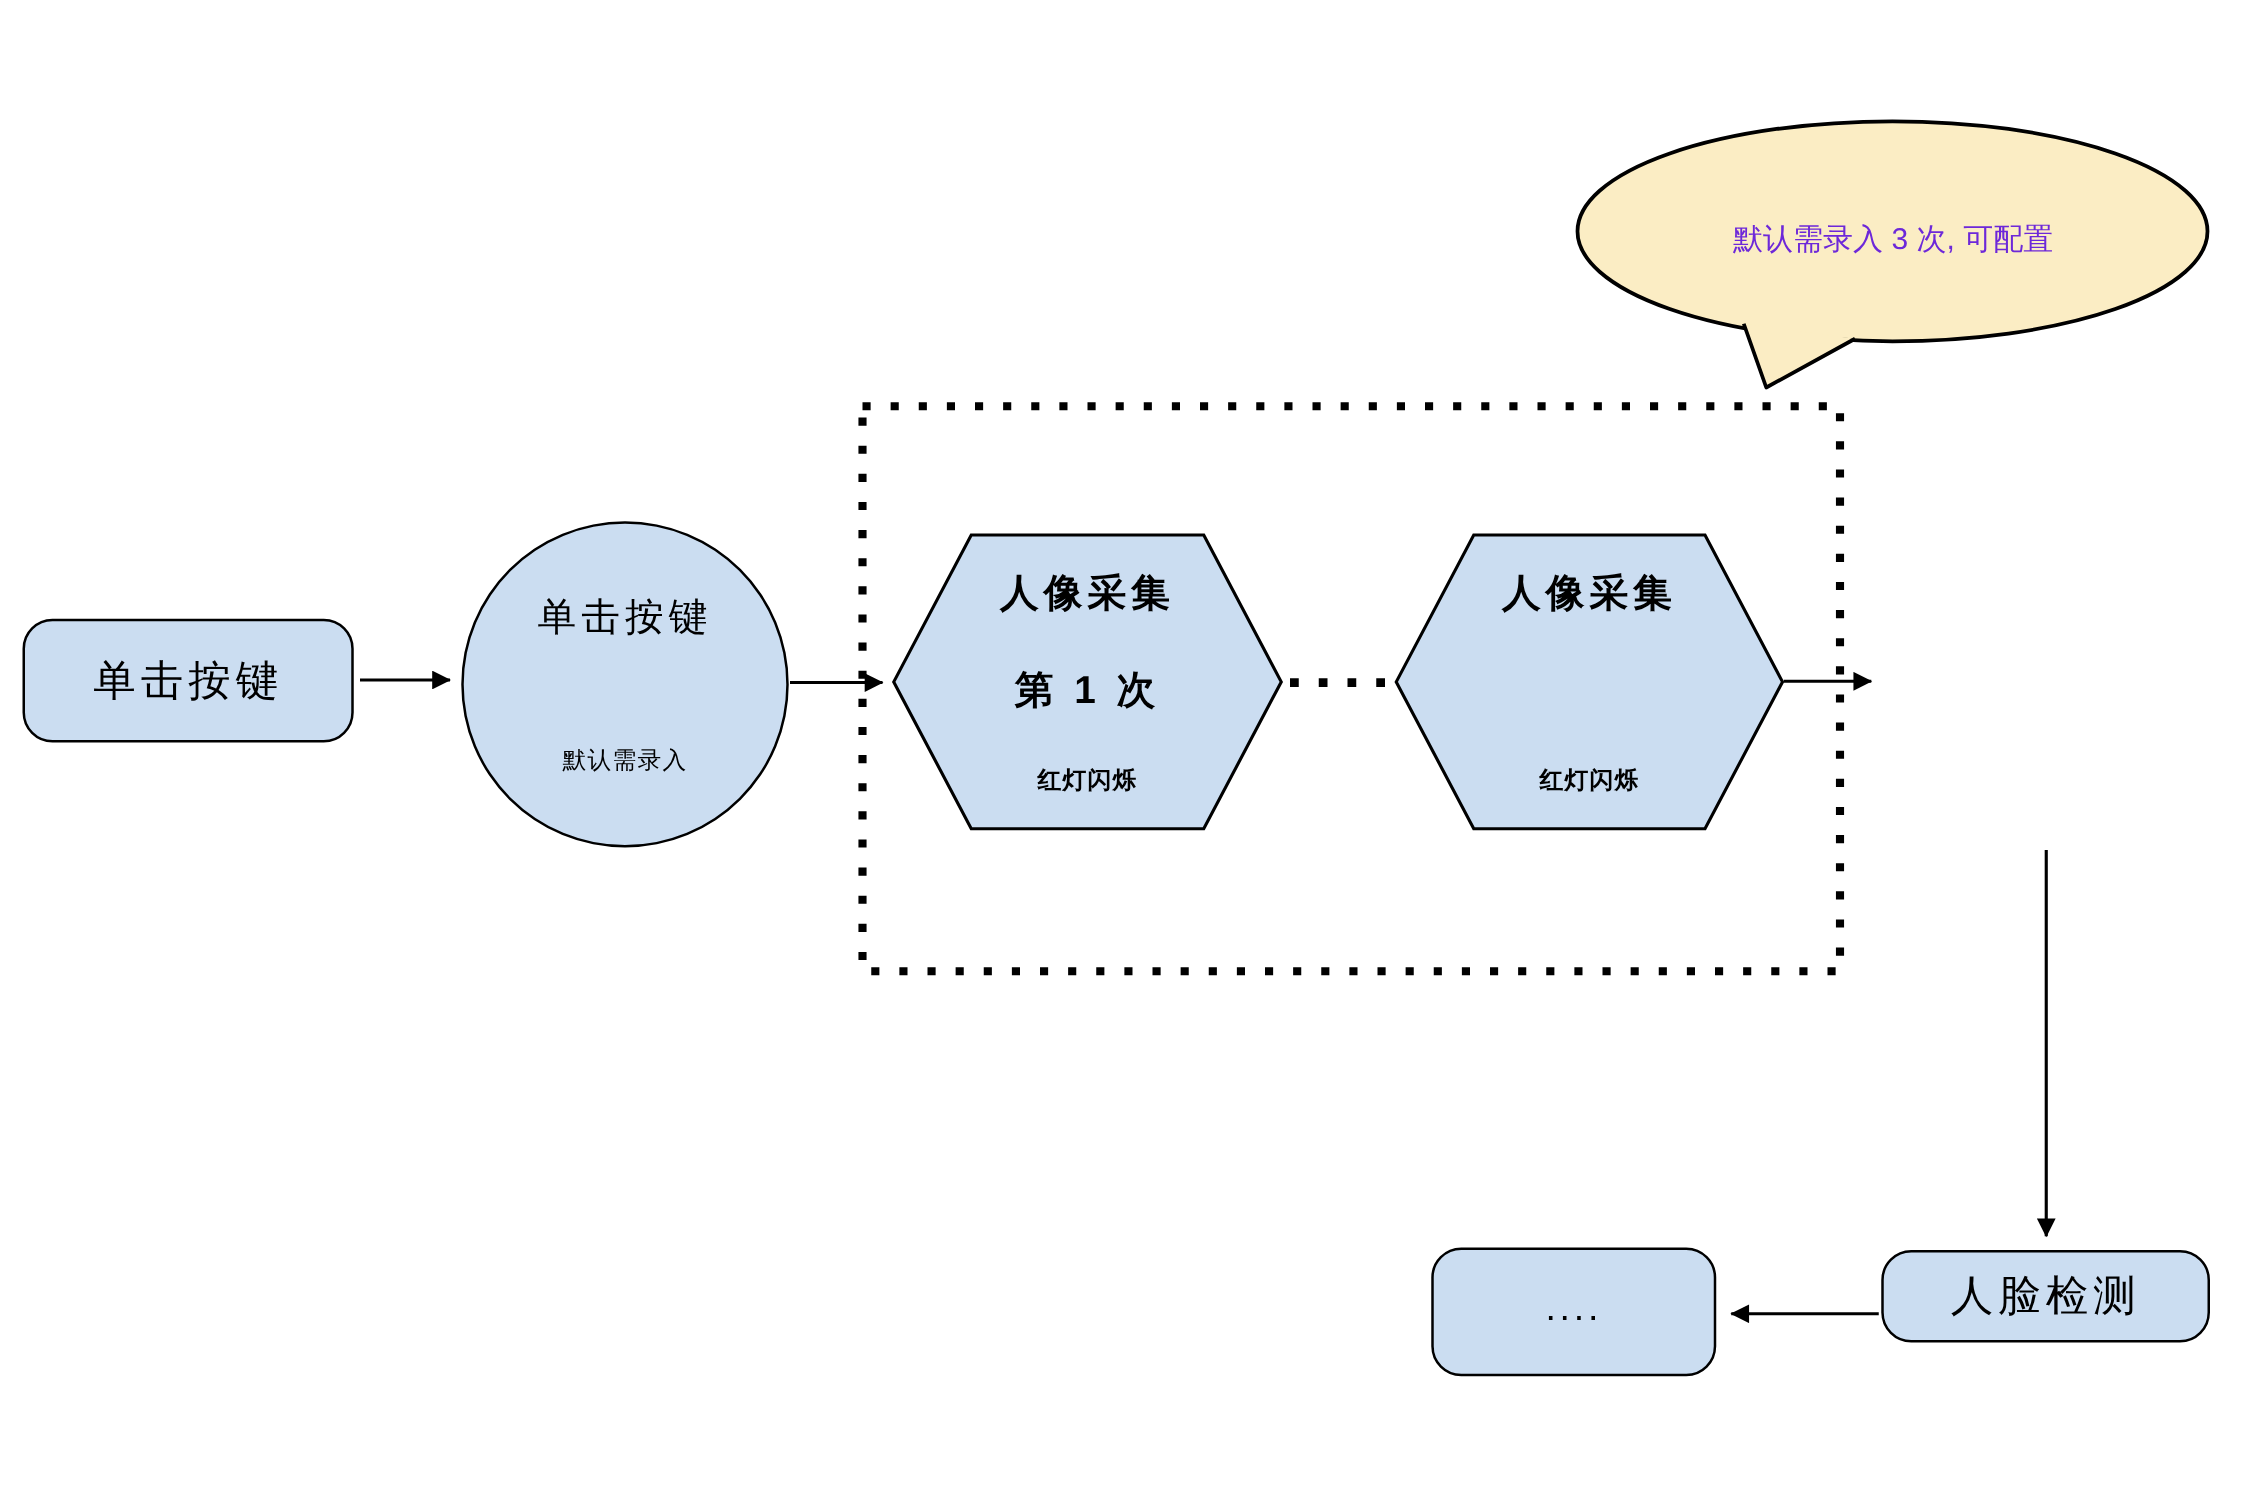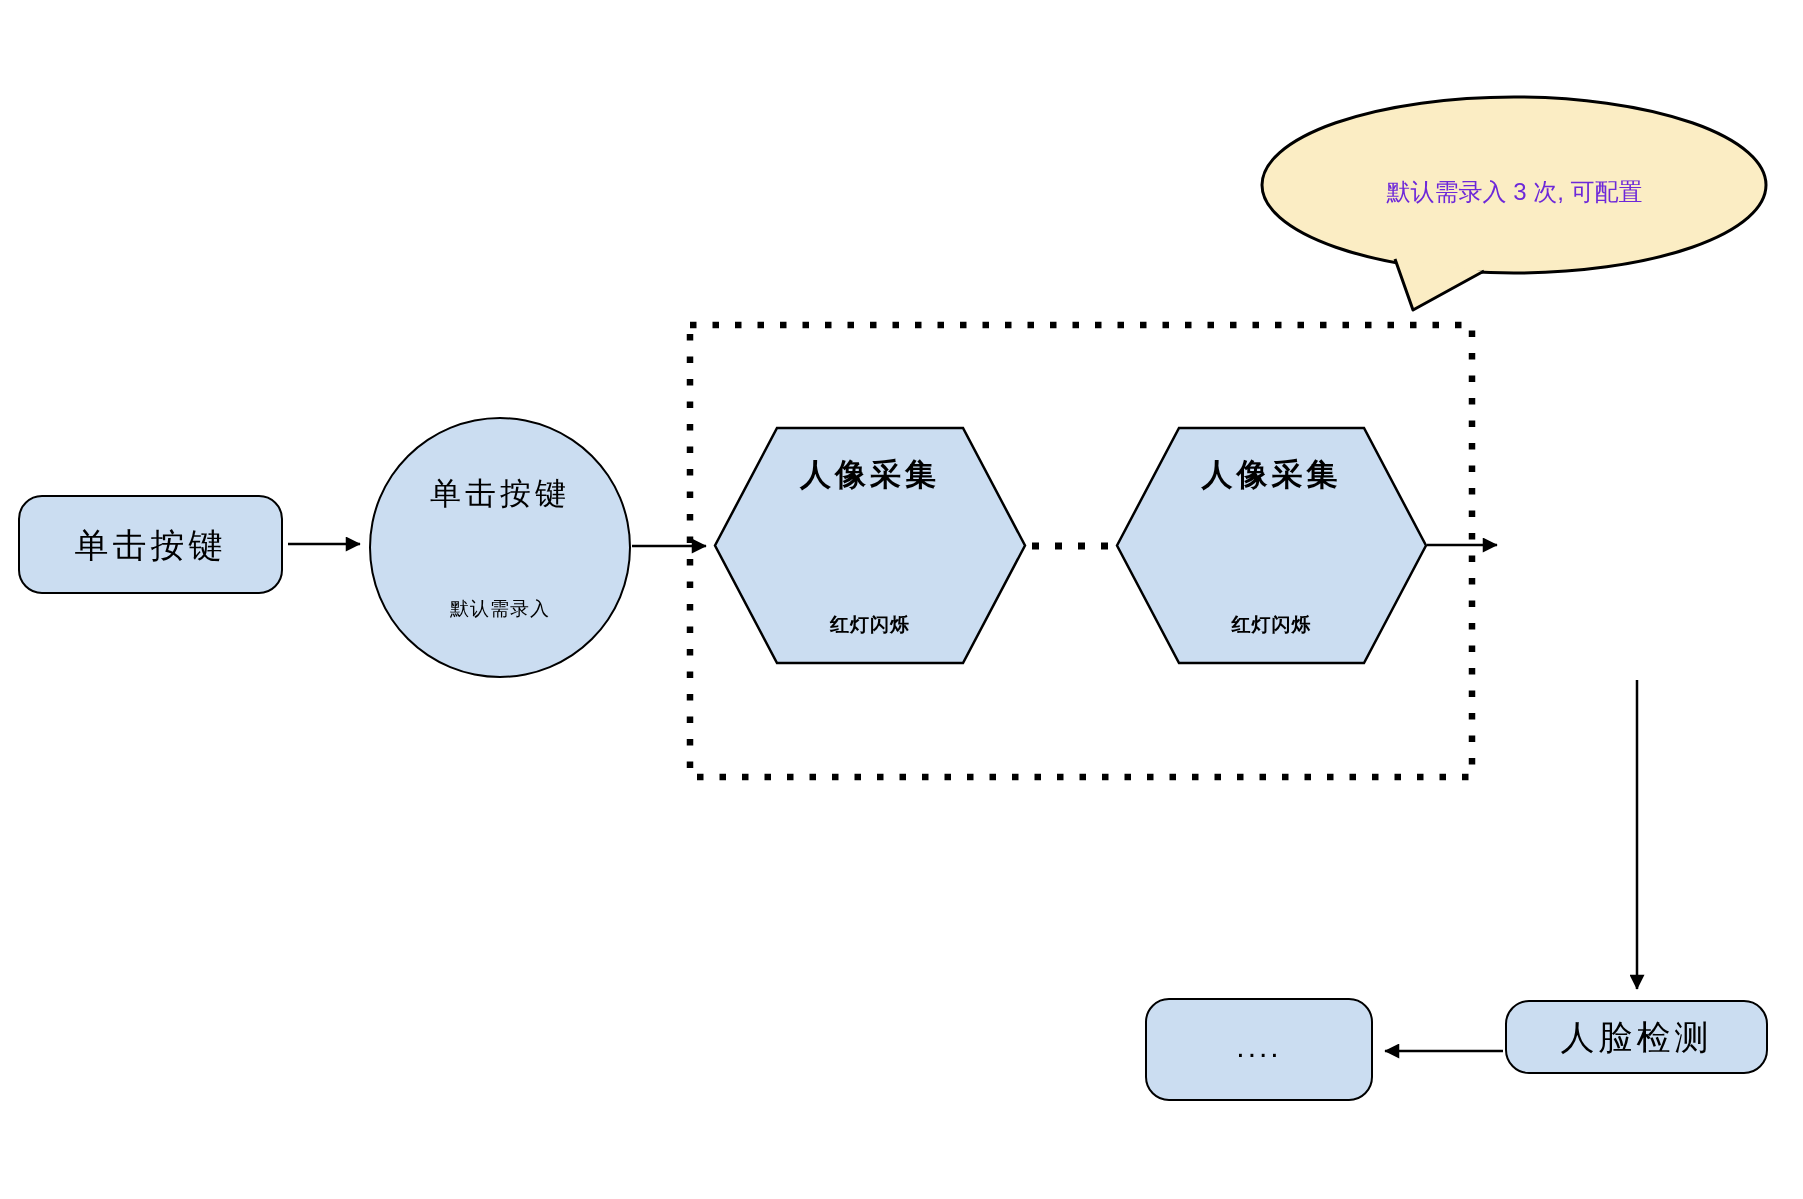--- a/index.html
+++ b/index.html
@@ -119,20 +119,21 @@
     <span class="label single">单击按键</span>
   </div>
 
   <div class="node circle" style="left:369px;top:417px;width:262px;height:261px">
     <span class="label main" style="top:58px">单击按键</span>
     <span class="label sub" style="top:179px">默认需录入</span>
   </div>
 
   <div class="textbox" style="left:715px;top:428px;width:310px;height:235px">
     <span class="label main" style="top:30px">人像采集</span>
+    <span class="label mid" style="top:107px">第 1 次</span>
     <span class="label sub" style="top:186px">红灯闪烁</span>
   </div>
 
   <div class="textbox" style="left:1117px;top:428px;width:309px;height:235px">
     <span class="label main" style="top:30px">人像采集</span>
     <span class="label sub" style="top:186px">红灯闪烁</span>
   </div>
 
 
   <div class="node rrect" style="left:1505px;top:1000px;width:263px;height:74px">

